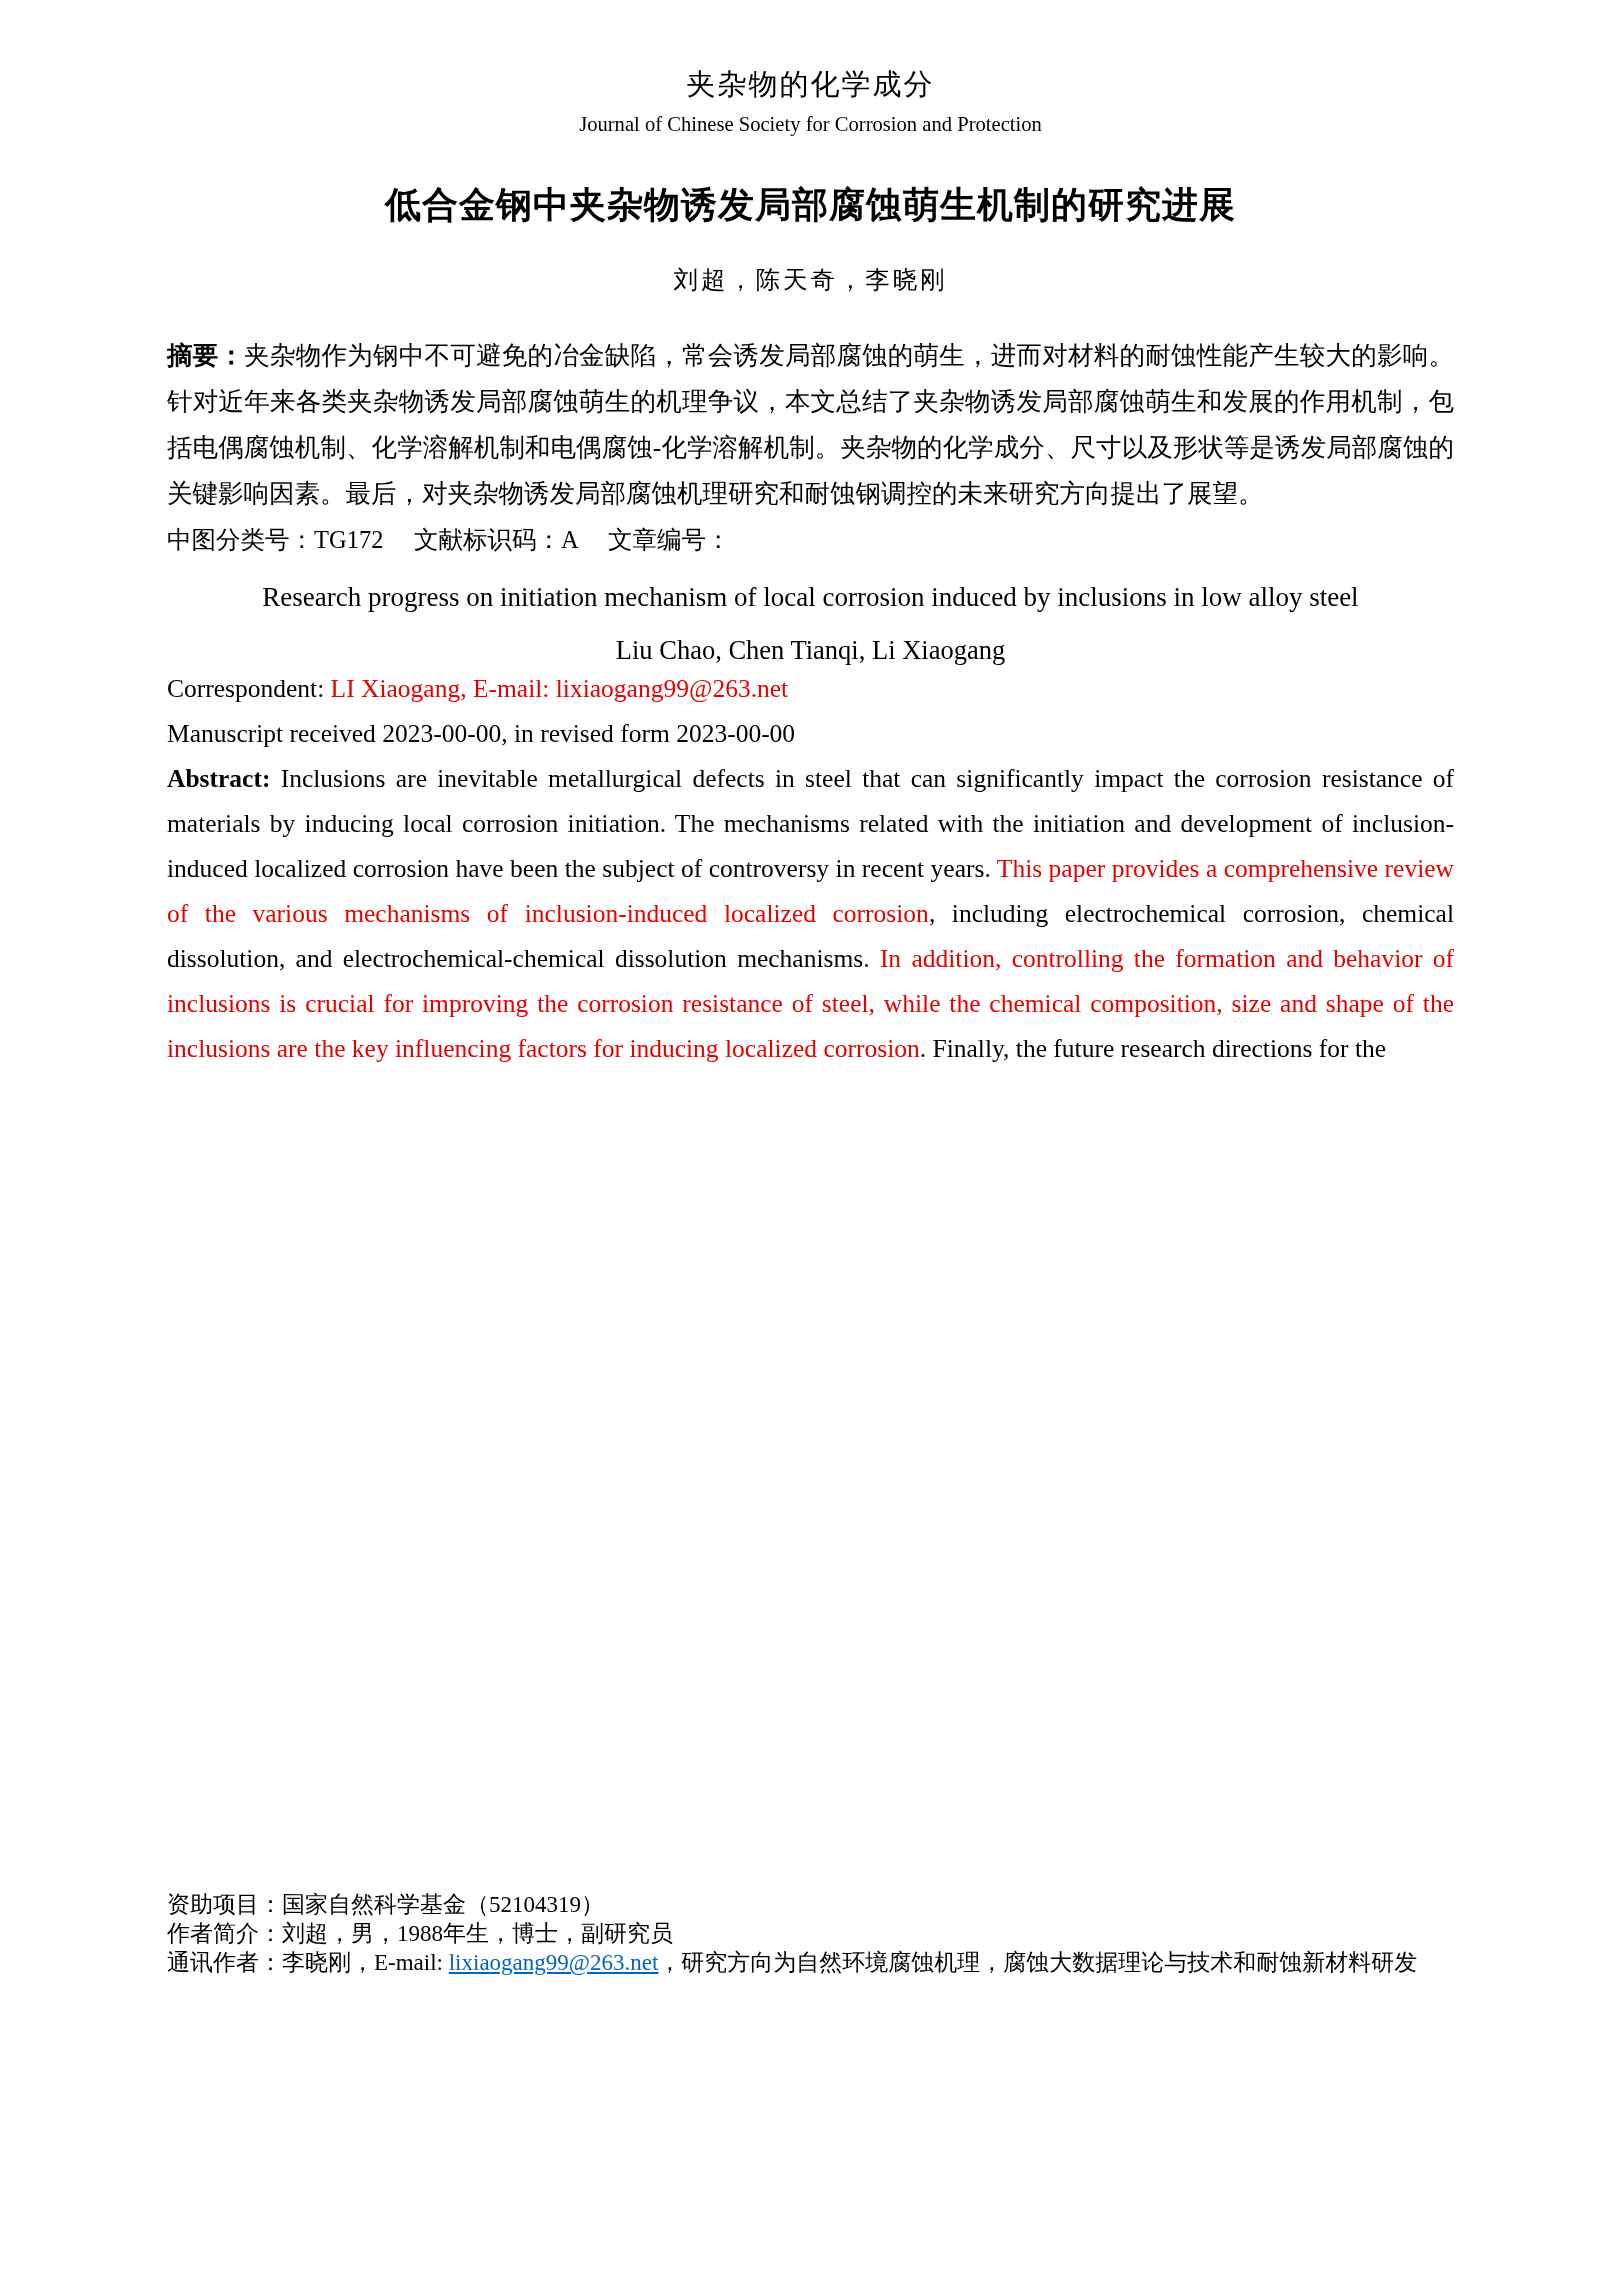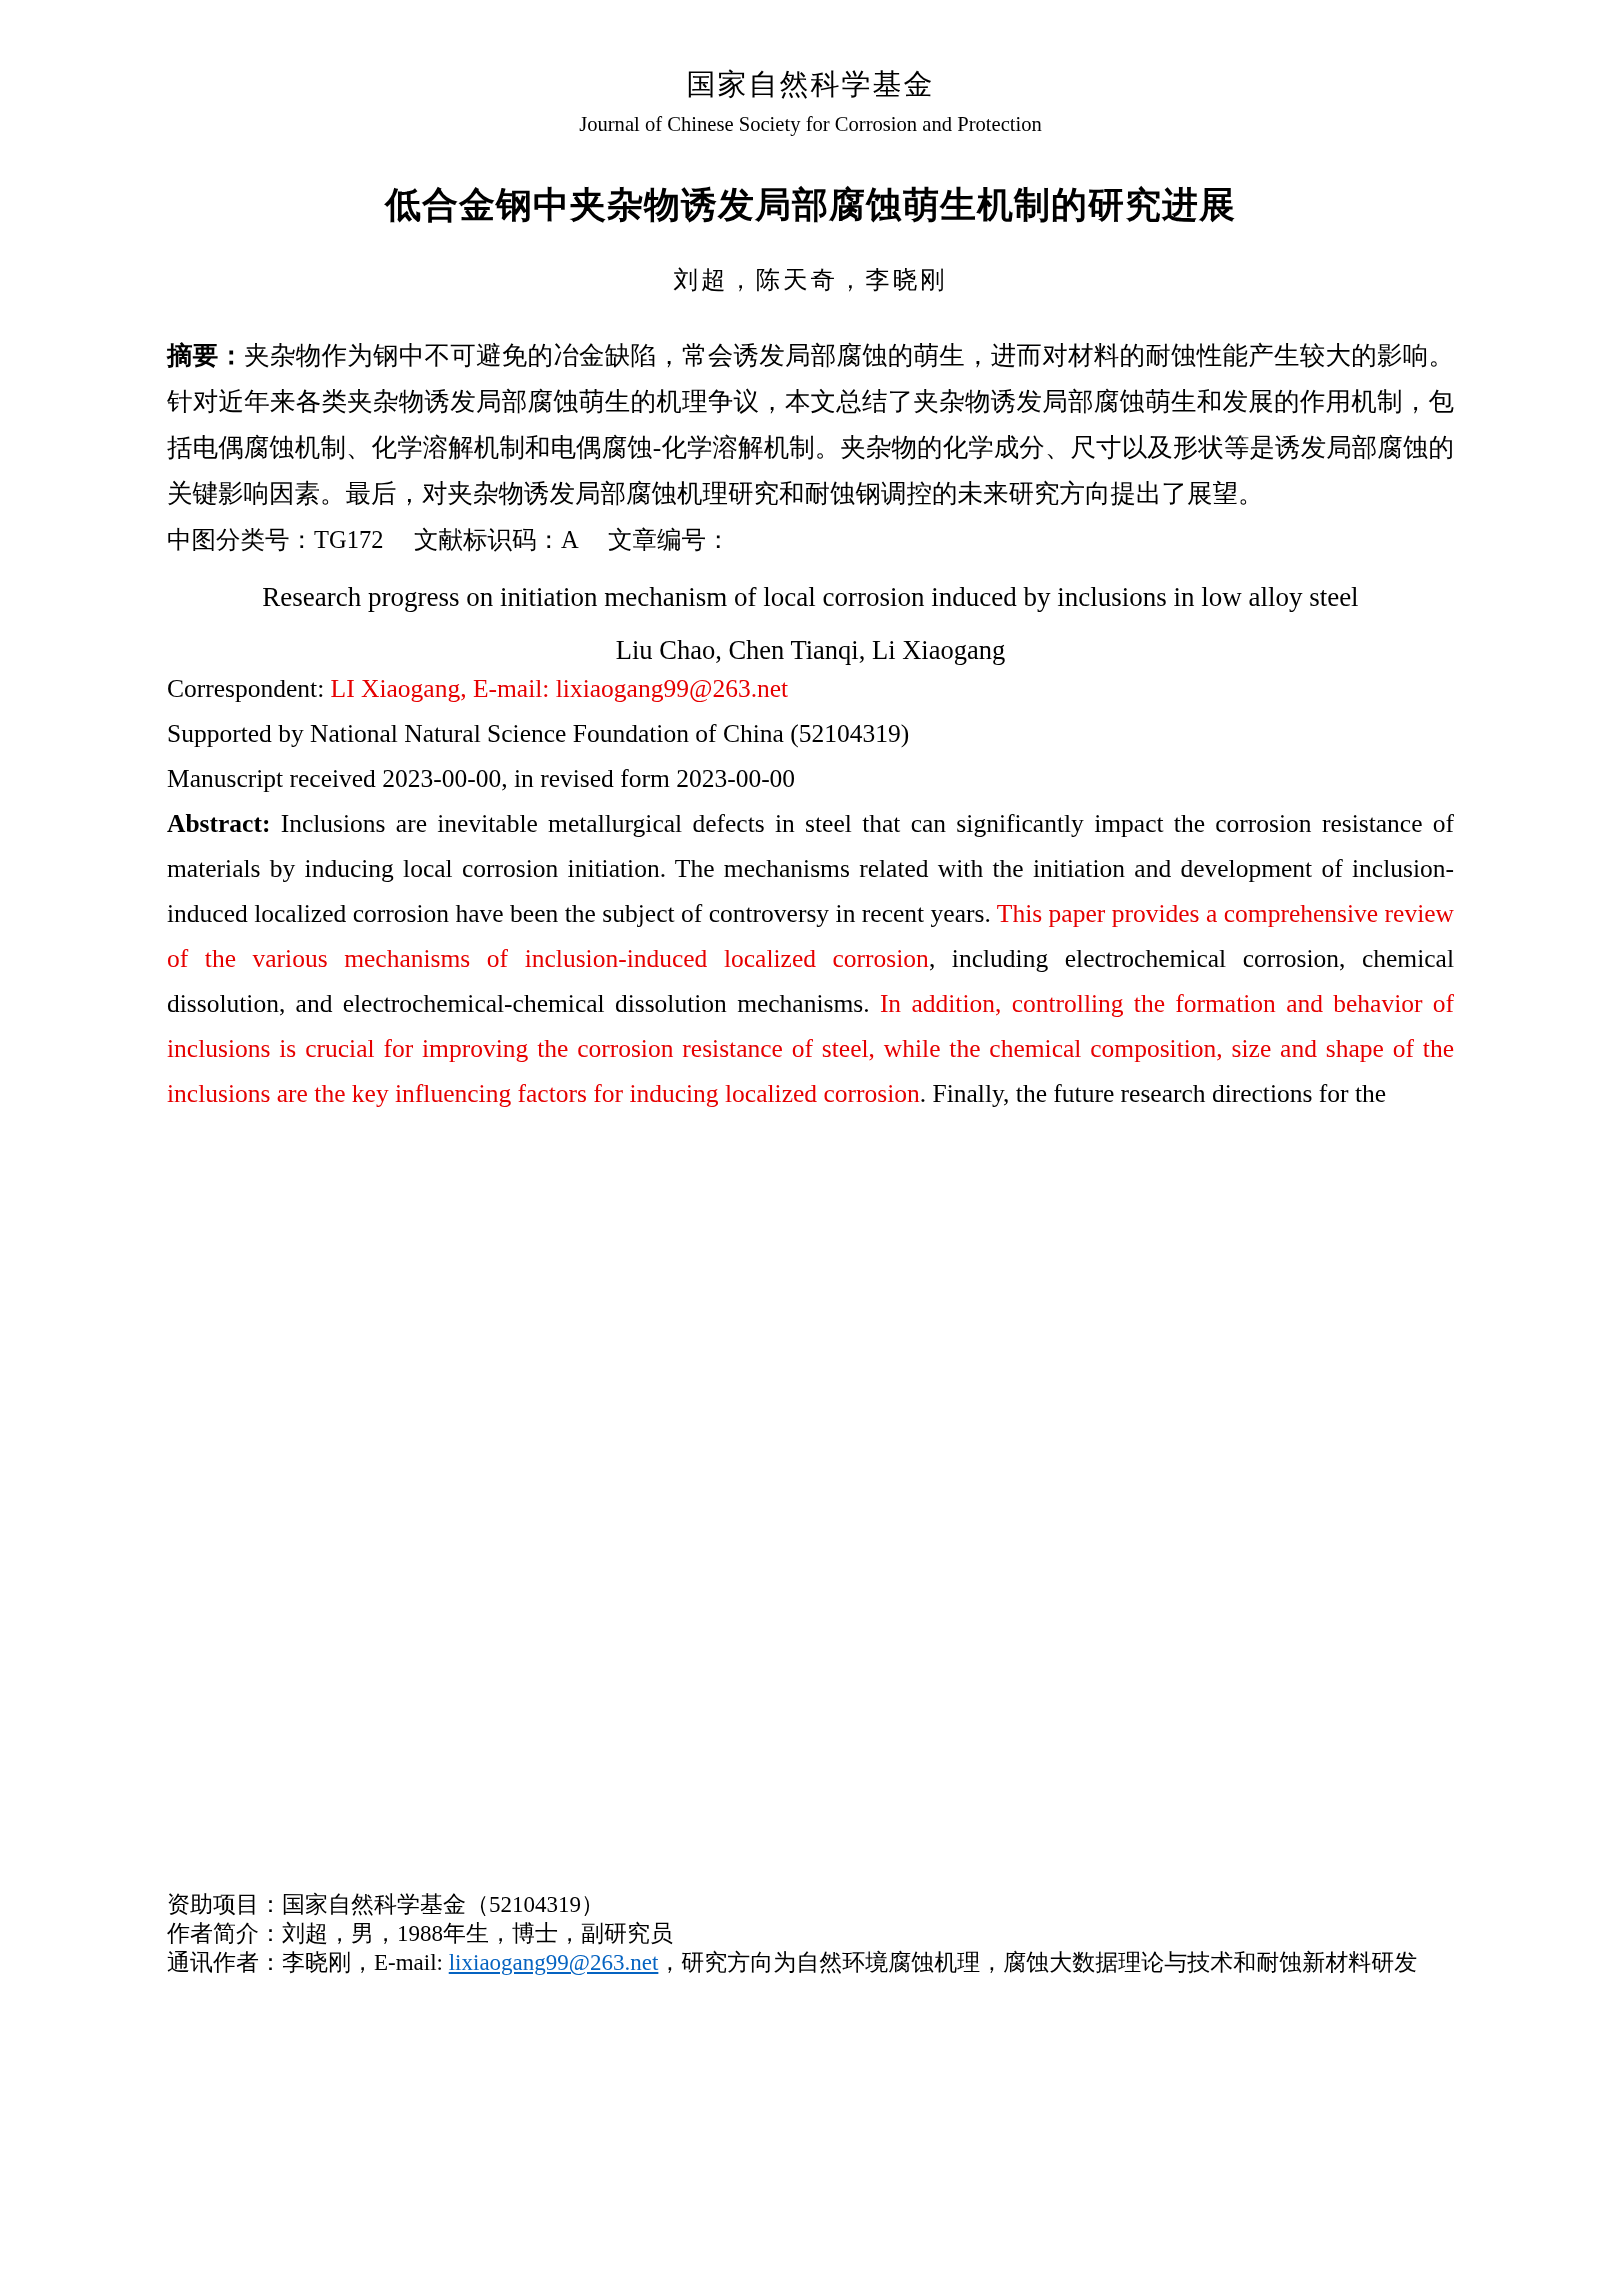--- a/index.html
+++ b/index.html
@@ -104,42 +104,41 @@
     cursor: pointer;
   }
   b, strong { font-weight: bold; }
 </style>
 </head>
 <body>
 
 <div class="page">
 
   <header>
-    <div class="journal-cn">国家自然科学基金</div>
+    <div class="journal-cn">夹杂物的化学成分</div>
     <div class="journal-en">Journal of Chinese Society for Corrosion and Protection</div>
   </header>
 
   <h1 class="title-cn">低合金钢中夹杂物诱发局部腐蚀萌生机制的研究进展</h1>
 
   <div class="authors-cn">刘超，陈天奇，李晓刚</div>
 
 
   <p class="abstract-cn"><strong>摘要：</strong><span>夹杂物作为钢中不可避免的冶金缺陷，常会诱发局部腐蚀的萌生，进而对材料的耐蚀性能产生较大的影响。针对近年来各类夹杂物诱发局部腐蚀萌生的机理争议，本文总结了夹杂物诱发局部腐蚀萌生和发展的作用机制，包括电偶腐蚀机制、化学溶解机制和电偶腐蚀-化学溶解机制。夹杂物的化学成分、尺寸以及形状等是诱发局部腐蚀的关键影响因素。最后，对夹杂物诱发局部腐蚀机理研究和耐蚀钢调控的未来研究方向提出了展望。</span></p>
 
 
   <p class="classification">中图分类号：TG172　 文献标识码：A　 文章编号：</p>
 
   <h2 class="title-en">Research progress on initiation mechanism of local corrosion induced by inclusions in low alloy steel</h2>
 
   <div class="authors-en">Liu Chao, Chen Tianqi, Li Xiaogang</div>
 
 
   <p class="meta-line"><span style="color: var(--black, #000000);">Correspondent: </span><span style="color: var(--red, #e60000);">LI Xiaogang, E-mail: lixiaogang99@263.net</span></p>
 
-  <p class="meta-line">Supported by National Natural Science Foundation of China (52104319)</p>
 
   <p class="meta-line">Manuscript received 2023-00-00, in revised form 2023-00-00</p>
 
   <p class="abstract-en"><strong>Abstract:</strong><span><span style="color: var(--black, #000000);"> Inclusions are inevitable metallurgical defects in steel that can significantly impact the corrosion resistance of materials by inducing local corrosion initiation. The mechanisms related with the initiation and development of inclusion-induced localized corrosion have been the subject of controversy in recent years. </span><span style="color: var(--red, #e60000);">This paper provides a comprehensive review of the various mechanisms of inclusion-induced localized corrosion</span><span style="color: var(--black, #000000);">, including electrochemical corrosion, chemical dissolution, and electrochemical-chemical dissolution mechanisms. </span><span style="color: var(--red, #e60000);">In addition, controlling the formation and behavior of inclusions is crucial for improving the corrosion resistance of steel, while the chemical composition, size and shape of the inclusions are the key influencing factors for inducing localized corrosion</span><span style="color: var(--black, #000000);">. Finally, the future research directions for the</span></span></p>
 
   <footer class="footnotes">
     <div>资助项目：国家自然科学基金（52104319）</div>
     <div>作者简介：刘超，男，1988年生，博士，副研究员</div>
     <div><span style="color: var(--black, #000000);">通讯作者：李晓刚，E-mail: </span><span class="seg-link" style="color: var(--link, #0563c1);">lixiaogang99@263.net</span><span style="color: var(--black, #000000);">，研究方向为自然环境腐蚀机理，腐蚀大数据理论与技术和耐蚀新材料研发</span></div>
   </footer>

